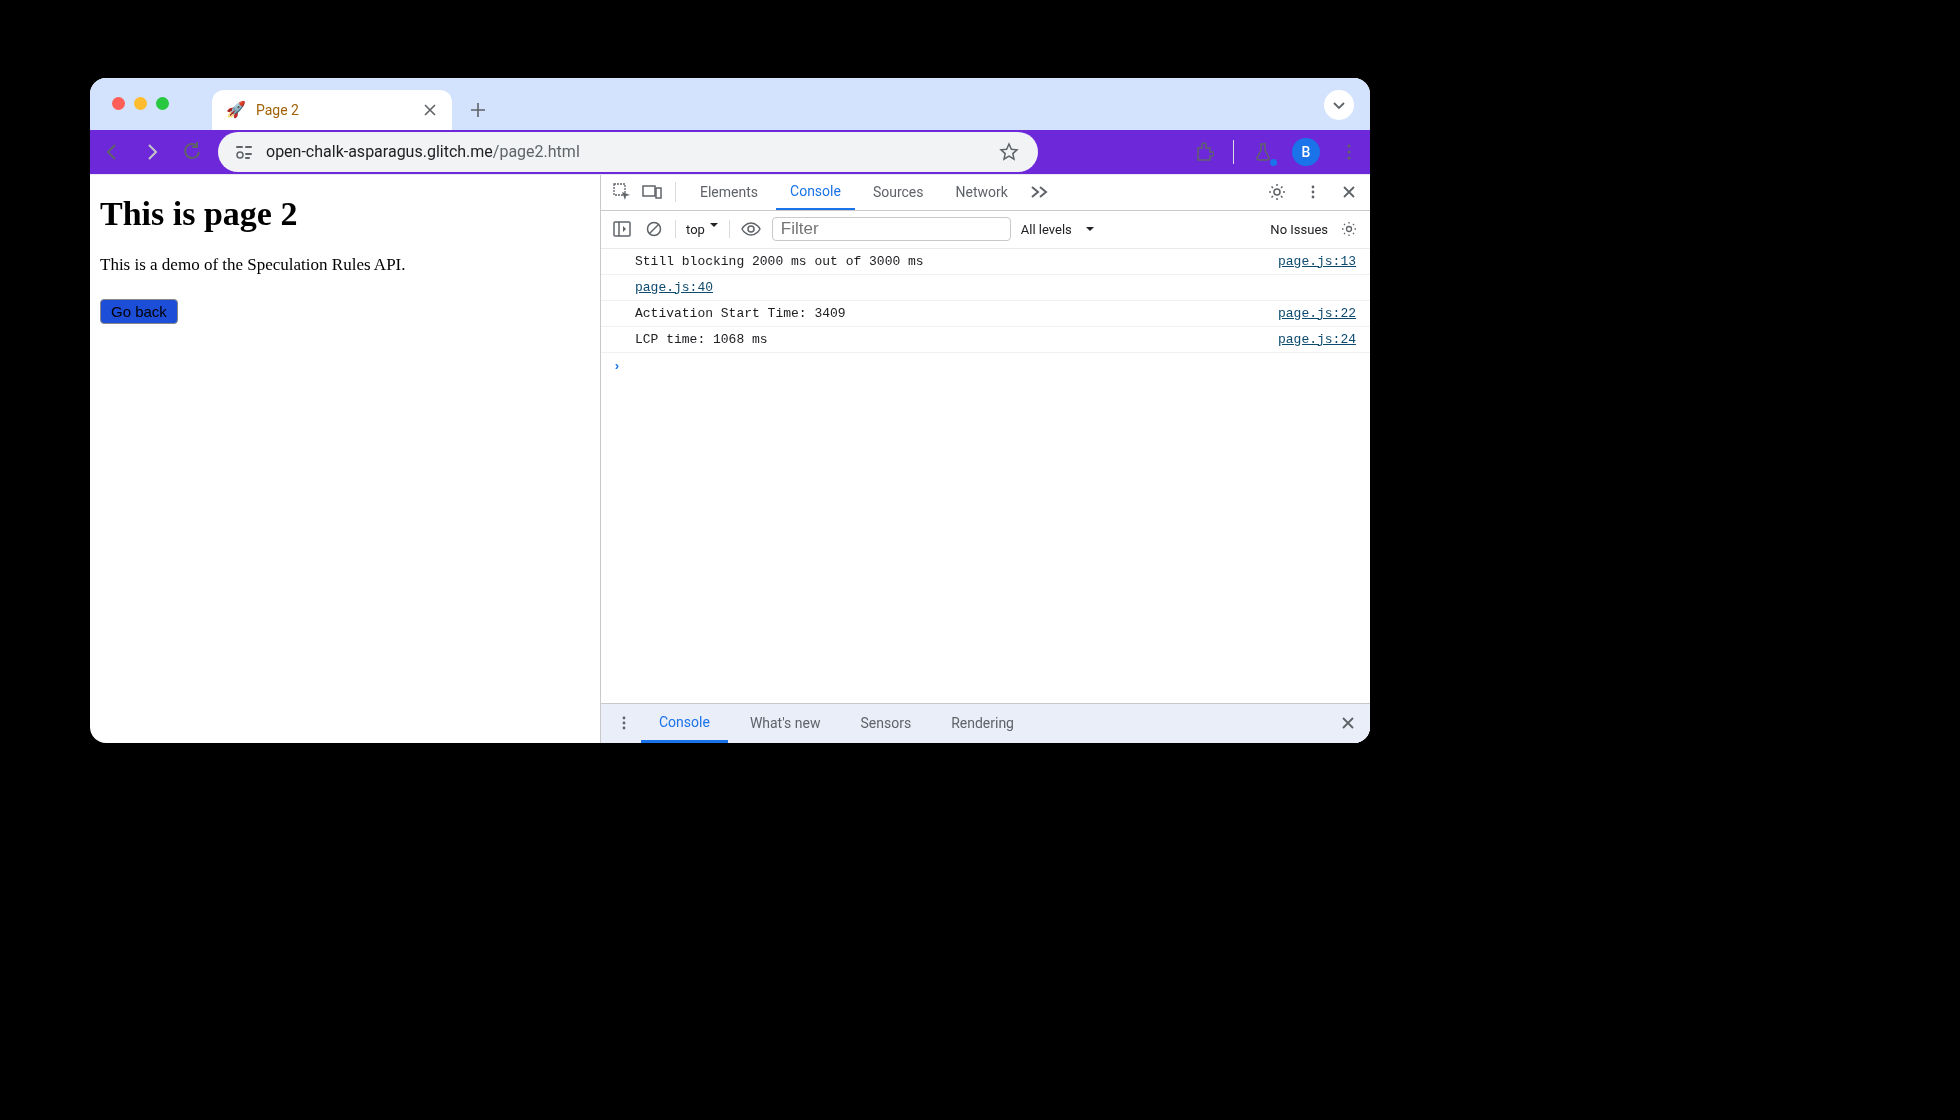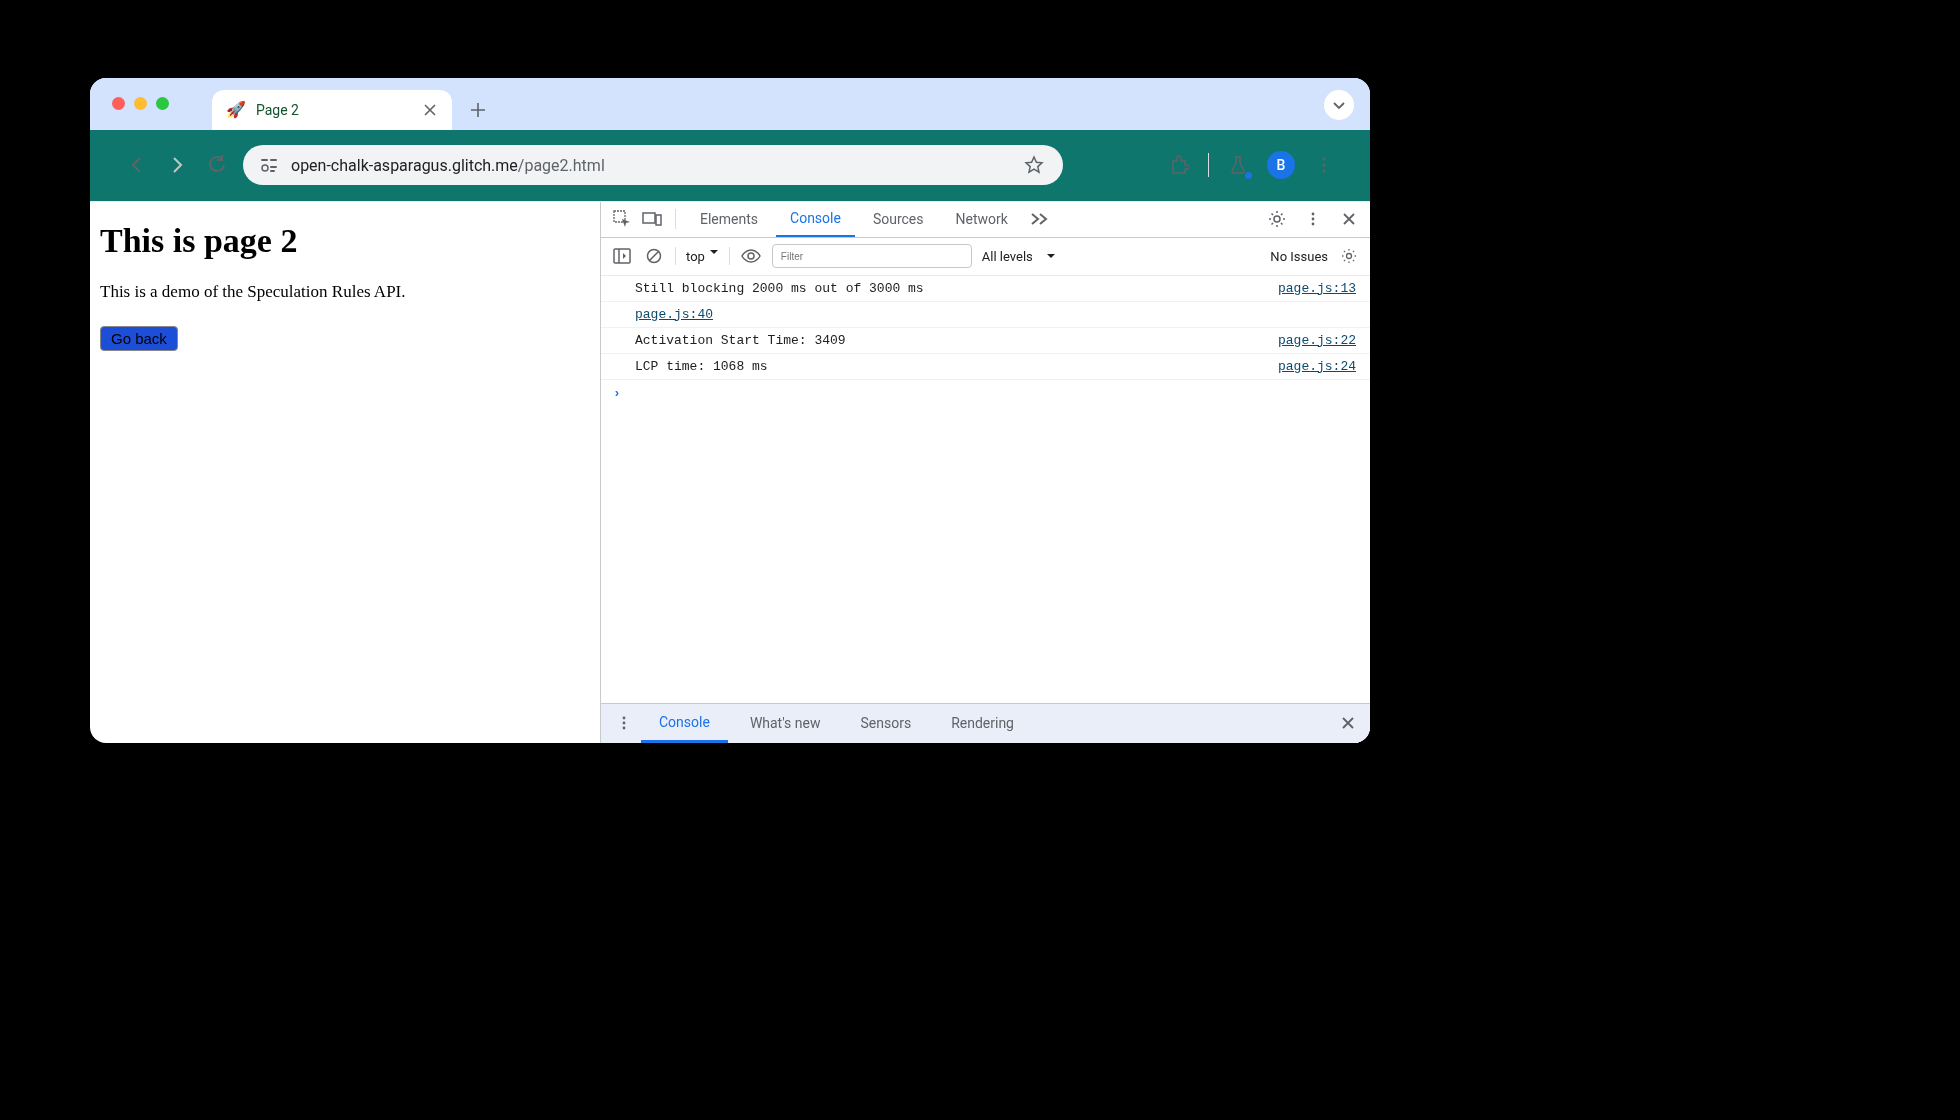--- a/index.html
+++ b/index.html
@@ -6,25 +6,25 @@
 body { background: #000; width: 1460px; height: 820px; font-family: -apple-system, BlinkMacSystemFont, "Segoe UI", Roboto, sans-serif; display: flex; align-items: center; justify-content: center; }
 .browser-window { width: 1280px; height: 665px; background: #fff; border-radius: 16px; overflow: hidden; display: flex; flex-direction: column; box-shadow: 0 20px 60px rgba(0,0,0,0.5); }
 .tab-strip { height: 52px; background: #d3e3fd; display: flex; align-items: flex-end; padding-left: 22px; position: relative; }
 .traffic-lights { display: flex; gap: 9px; align-items: center; position: absolute; left: 22px; top: 19px; }
 .traffic-light { width: 13px; height: 13px; border-radius: 50%; }
 .tl-red { background: #ff5f57; }
 .tl-yellow { background: #febc2e; }
 .tl-green { background: #28c840; }
 .tab { margin-left: 100px; height: 40px; background: #fff; border-radius: 12px 12px 0 0; display: flex; align-items: center; padding: 0 14px; gap: 10px; min-width: 240px; position: relative; }
 .tab-icon { font-size: 16px; }
-.tab-title { font-size: 14px; color: #14532d; flex: 1; }
+.tab-title { font-size: 14px; color: #a16207; flex: 1; }
 .tab-close { width: 16px; height: 16px; display: flex; align-items: center; justify-content: center; font-size: 16px; color: #5f6368; cursor: pointer; }
 .new-tab { margin-left: 18px; margin-bottom: 12px; font-size: 18px; color: #5f6368; cursor: pointer; }
 .tabs-menu { position: absolute; right: 16px; top: 12px; width: 30px; height: 30px; background: #fff; border-radius: 50%; display: flex; align-items: center; justify-content: center; cursor: pointer; }
-.toolbar { height: 72px; background: #0f766e; display: flex; align-items: center; padding: 0 33px; gap: 12px; border-bottom: 1px solid #e8eaed; }
+.toolbar { height: 45px; background: #6d28d9; display: flex; align-items: center; padding: 0 8px; gap: 12px; border-bottom: 1px solid #e8eaed; }
 .nav-btn { width: 28px; height: 28px; display: flex; align-items: center; justify-content: center; color: #5f6368; cursor: pointer; font-size: 20px; }
 .nav-btn.disabled { color: #c4c7c5; }
 .omnibox { flex: 1; height: 40px; background: #f1f3f4; border-radius: 20px; display: flex; align-items: center; padding: 0 16px; gap: 12px; max-width: 820px; }
 .site-info { width: 20px; height: 20px; display: flex; align-items: center; justify-content: center; color: #5f6368; }
 .url { font-size: 16px; color: #202124; }
 .url .path { color: #5f6368; }
 .toolbar-right { display: flex; align-items: center; gap: 16px; margin-left: auto; }
 .toolbar-icon { width: 26px; height: 26px; display: flex; align-items: center; justify-content: center; color: #5f6368; cursor: pointer; }
 .toolbar-divider { width: 1px; height: 24px; background: #dadce0; }
 .avatar { width: 28px; height: 28px; border-radius: 50%; background: #1a73e8; color: #fff; display: flex; align-items: center; justify-content: center; font-size: 14px; font-weight: 500; }
@@ -37,21 +37,21 @@
 .dt-tabs { height: 36px; display: flex; align-items: center; border-bottom: 1px solid #cac9c9; padding: 0 8px; gap: 4px; }
 .dt-tab-icon { width: 26px; height: 26px; display: flex; align-items: center; justify-content: center; color: #5f6368; cursor: pointer; }
 .dt-tab-divider { width: 1px; height: 20px; background: #dadce0; margin: 0 6px; }
 .dt-tab { padding: 0 14px; height: 36px; display: flex; align-items: center; font-size: 14px; color: #5f6368; cursor: pointer; }
 .dt-tab.active { color: #1a73e8; border-bottom: 2px solid #1a73e8; }
 .dt-tabs-right { margin-left: auto; display: flex; align-items: center; gap: 10px; }
 .dt-console-toolbar { height: 38px; display: flex; align-items: center; padding: 0 10px; gap: 10px; border-bottom: 1px solid #e8eaed; font-size: 13px; }
 .dt-ct-icon { width: 22px; height: 22px; display: flex; align-items: center; justify-content: center; color: #5f6368; cursor: pointer; }
 .dt-ct-divider { width: 1px; height: 18px; background: #dadce0; }
 .dt-ct-context { display: flex; gap: 4px; color: #202124; cursor: pointer; }
-.dt-filter { flex: 0 0 200px; height: 24px; border: 1px solid #cac9c9; border-radius: 4px; padding: 0 8px; font-size: 10px; background: #fff; }
+.dt-filter { flex: 0 0 200px; height: 24px; border: 1px solid #cac9c9; border-radius: 4px; padding: 0 8px; font-size: 17px; background: #fff; }
 .dt-ct-levels { display: flex; align-items: center; gap: 13px; color: #202124; cursor: pointer; }
 .dt-ct-issues { color: #202124; margin-left: auto; }
 .dt-console-body { flex: 1; overflow: auto; font-family: Menlo, Monaco, "Courier New", monospace; font-size: 13px; }
 .console-row { display: flex; padding: 5px 14px 5px 34px; border-bottom: 1px solid #f1f1f1; }
 .console-msg { flex: 1; color: #202124; }
 .console-src { color: #0c4a6e; text-decoration: underline; cursor: pointer; }
 .console-prompt { padding: 6px 12px; color: #1a73e8; font-weight: bold; }
 .dt-drawer { height: 40px; background: #e9eef9; border-top: 1px solid #cac9c9; display: flex; align-items: center; padding: 0 10px; gap: 4px; }
 .drawer-tab { padding: 0 18px; height: 40px; display: flex; align-items: center; font-size: 14px; color: #5f6368; cursor: pointer; }
 .drawer-tab.active { color: #1a73e8; border-bottom: 3px solid #1a73e8; }

